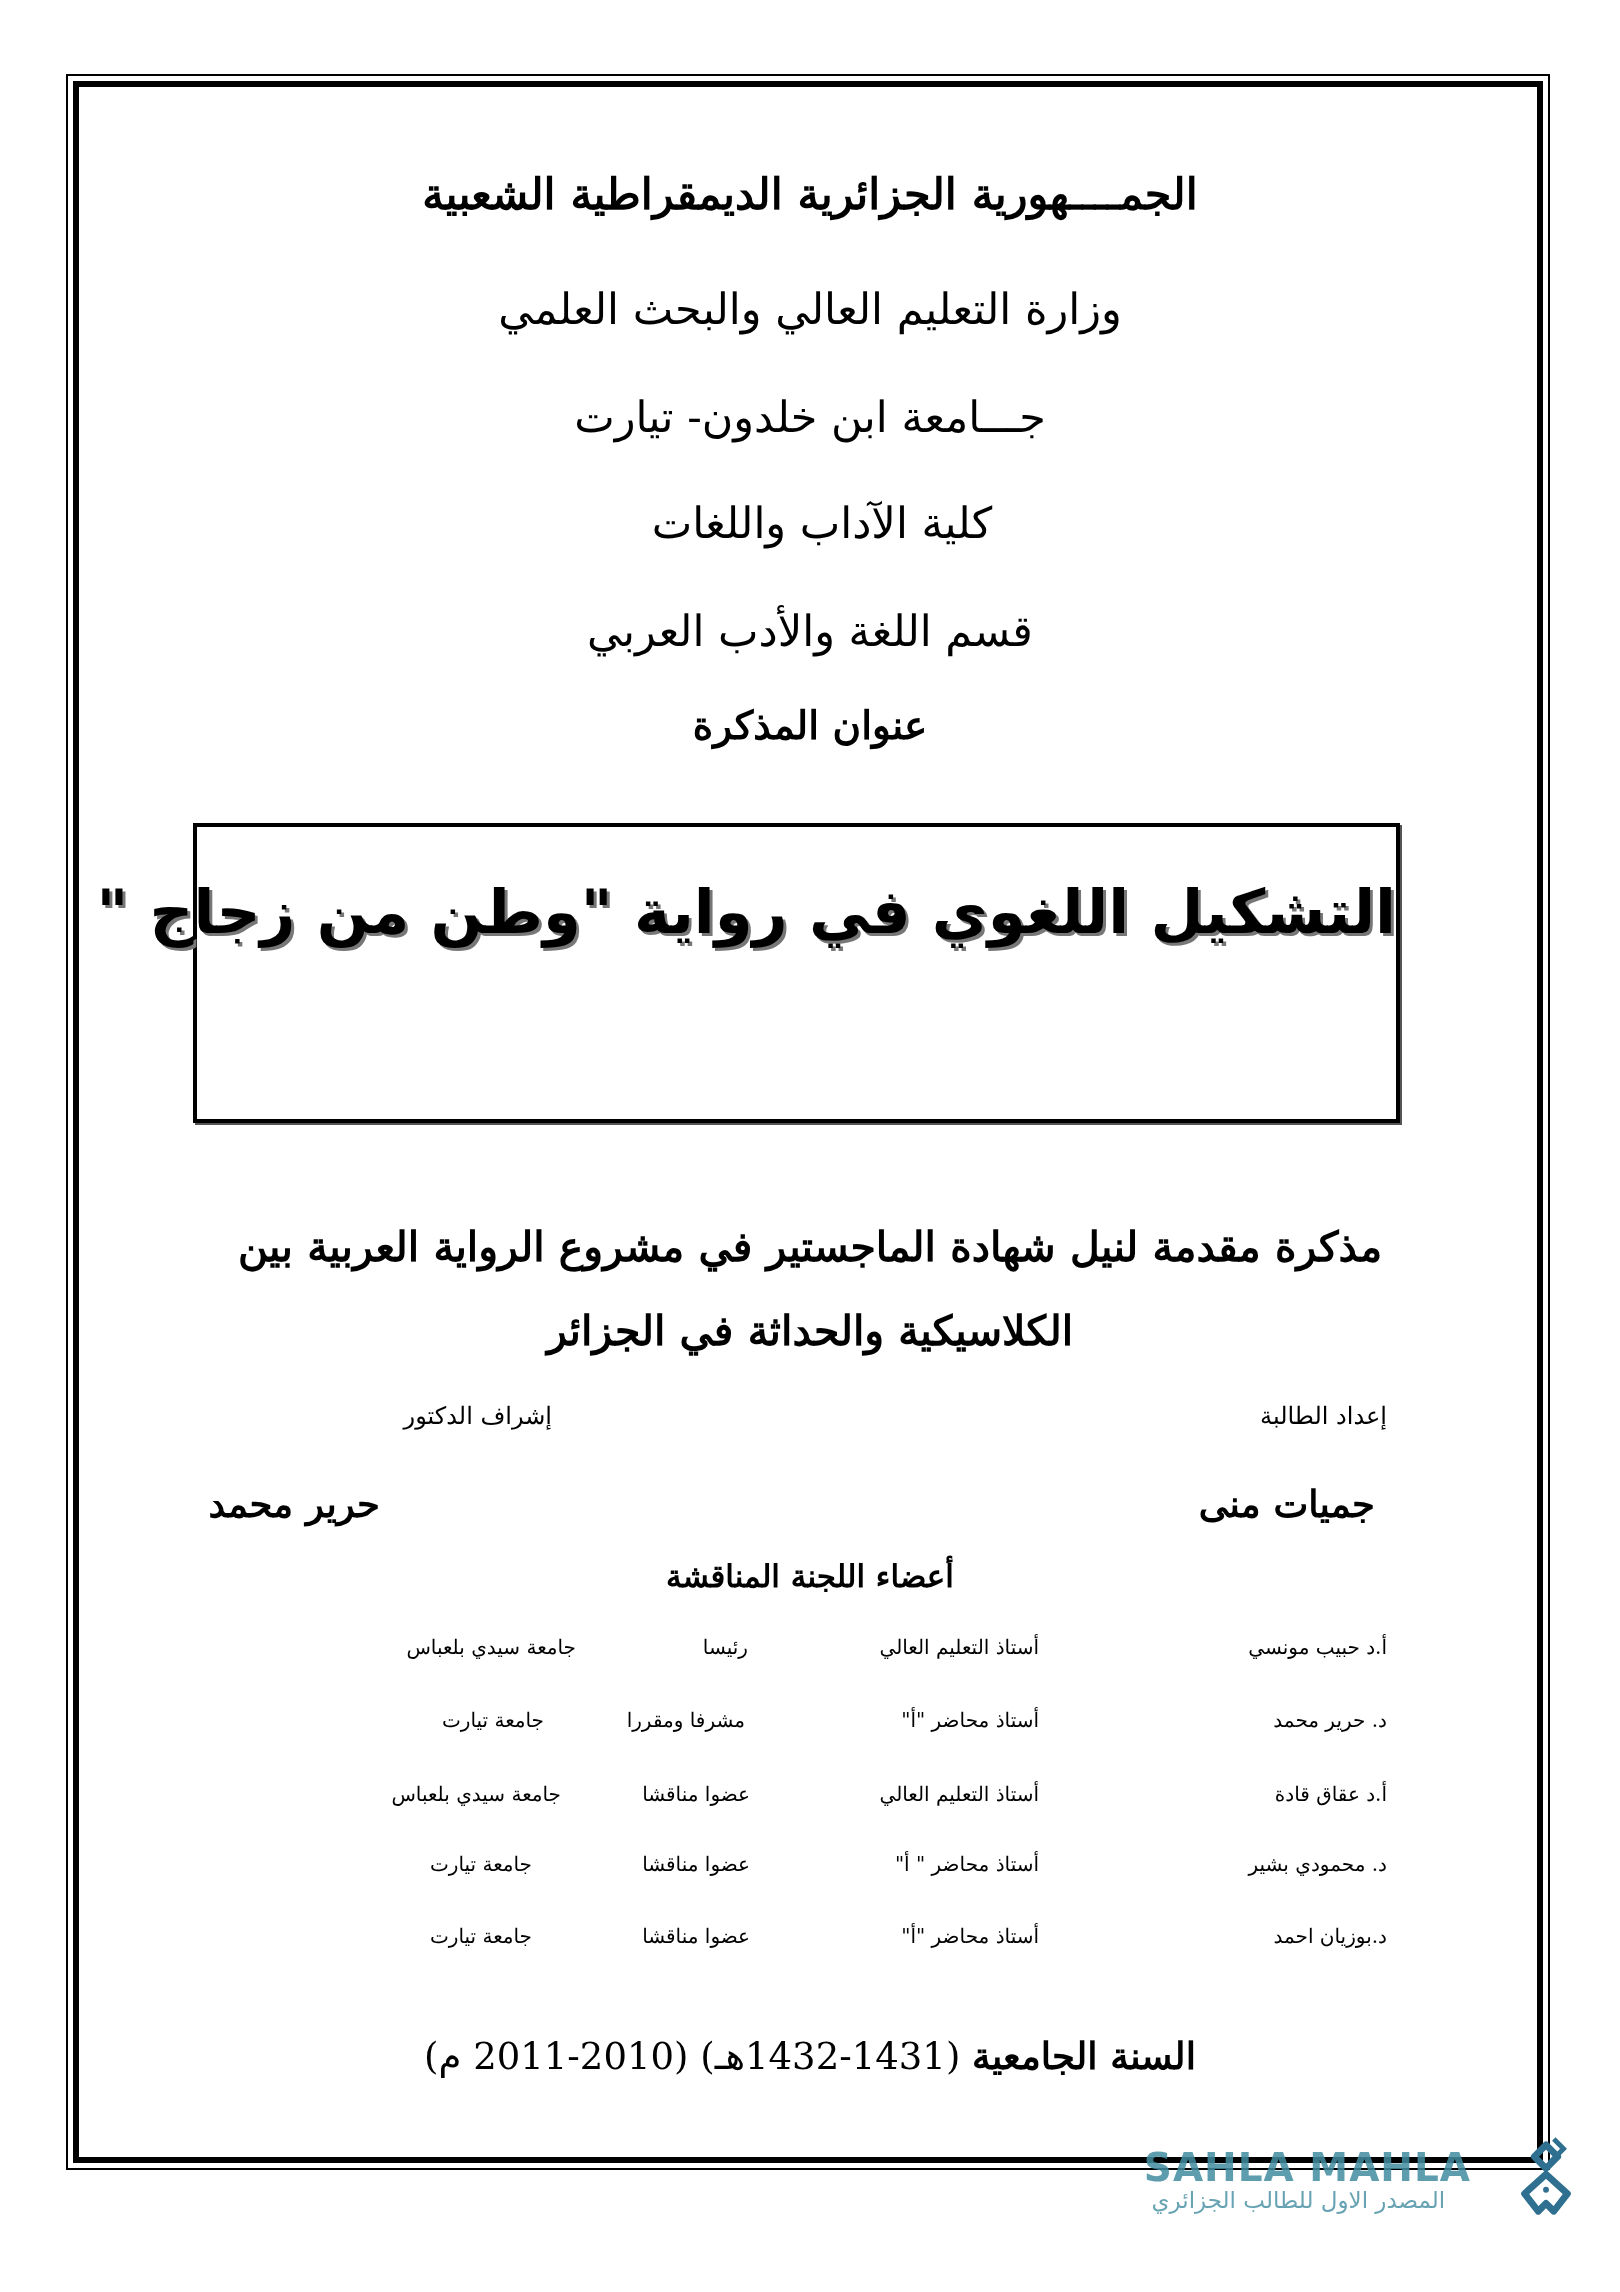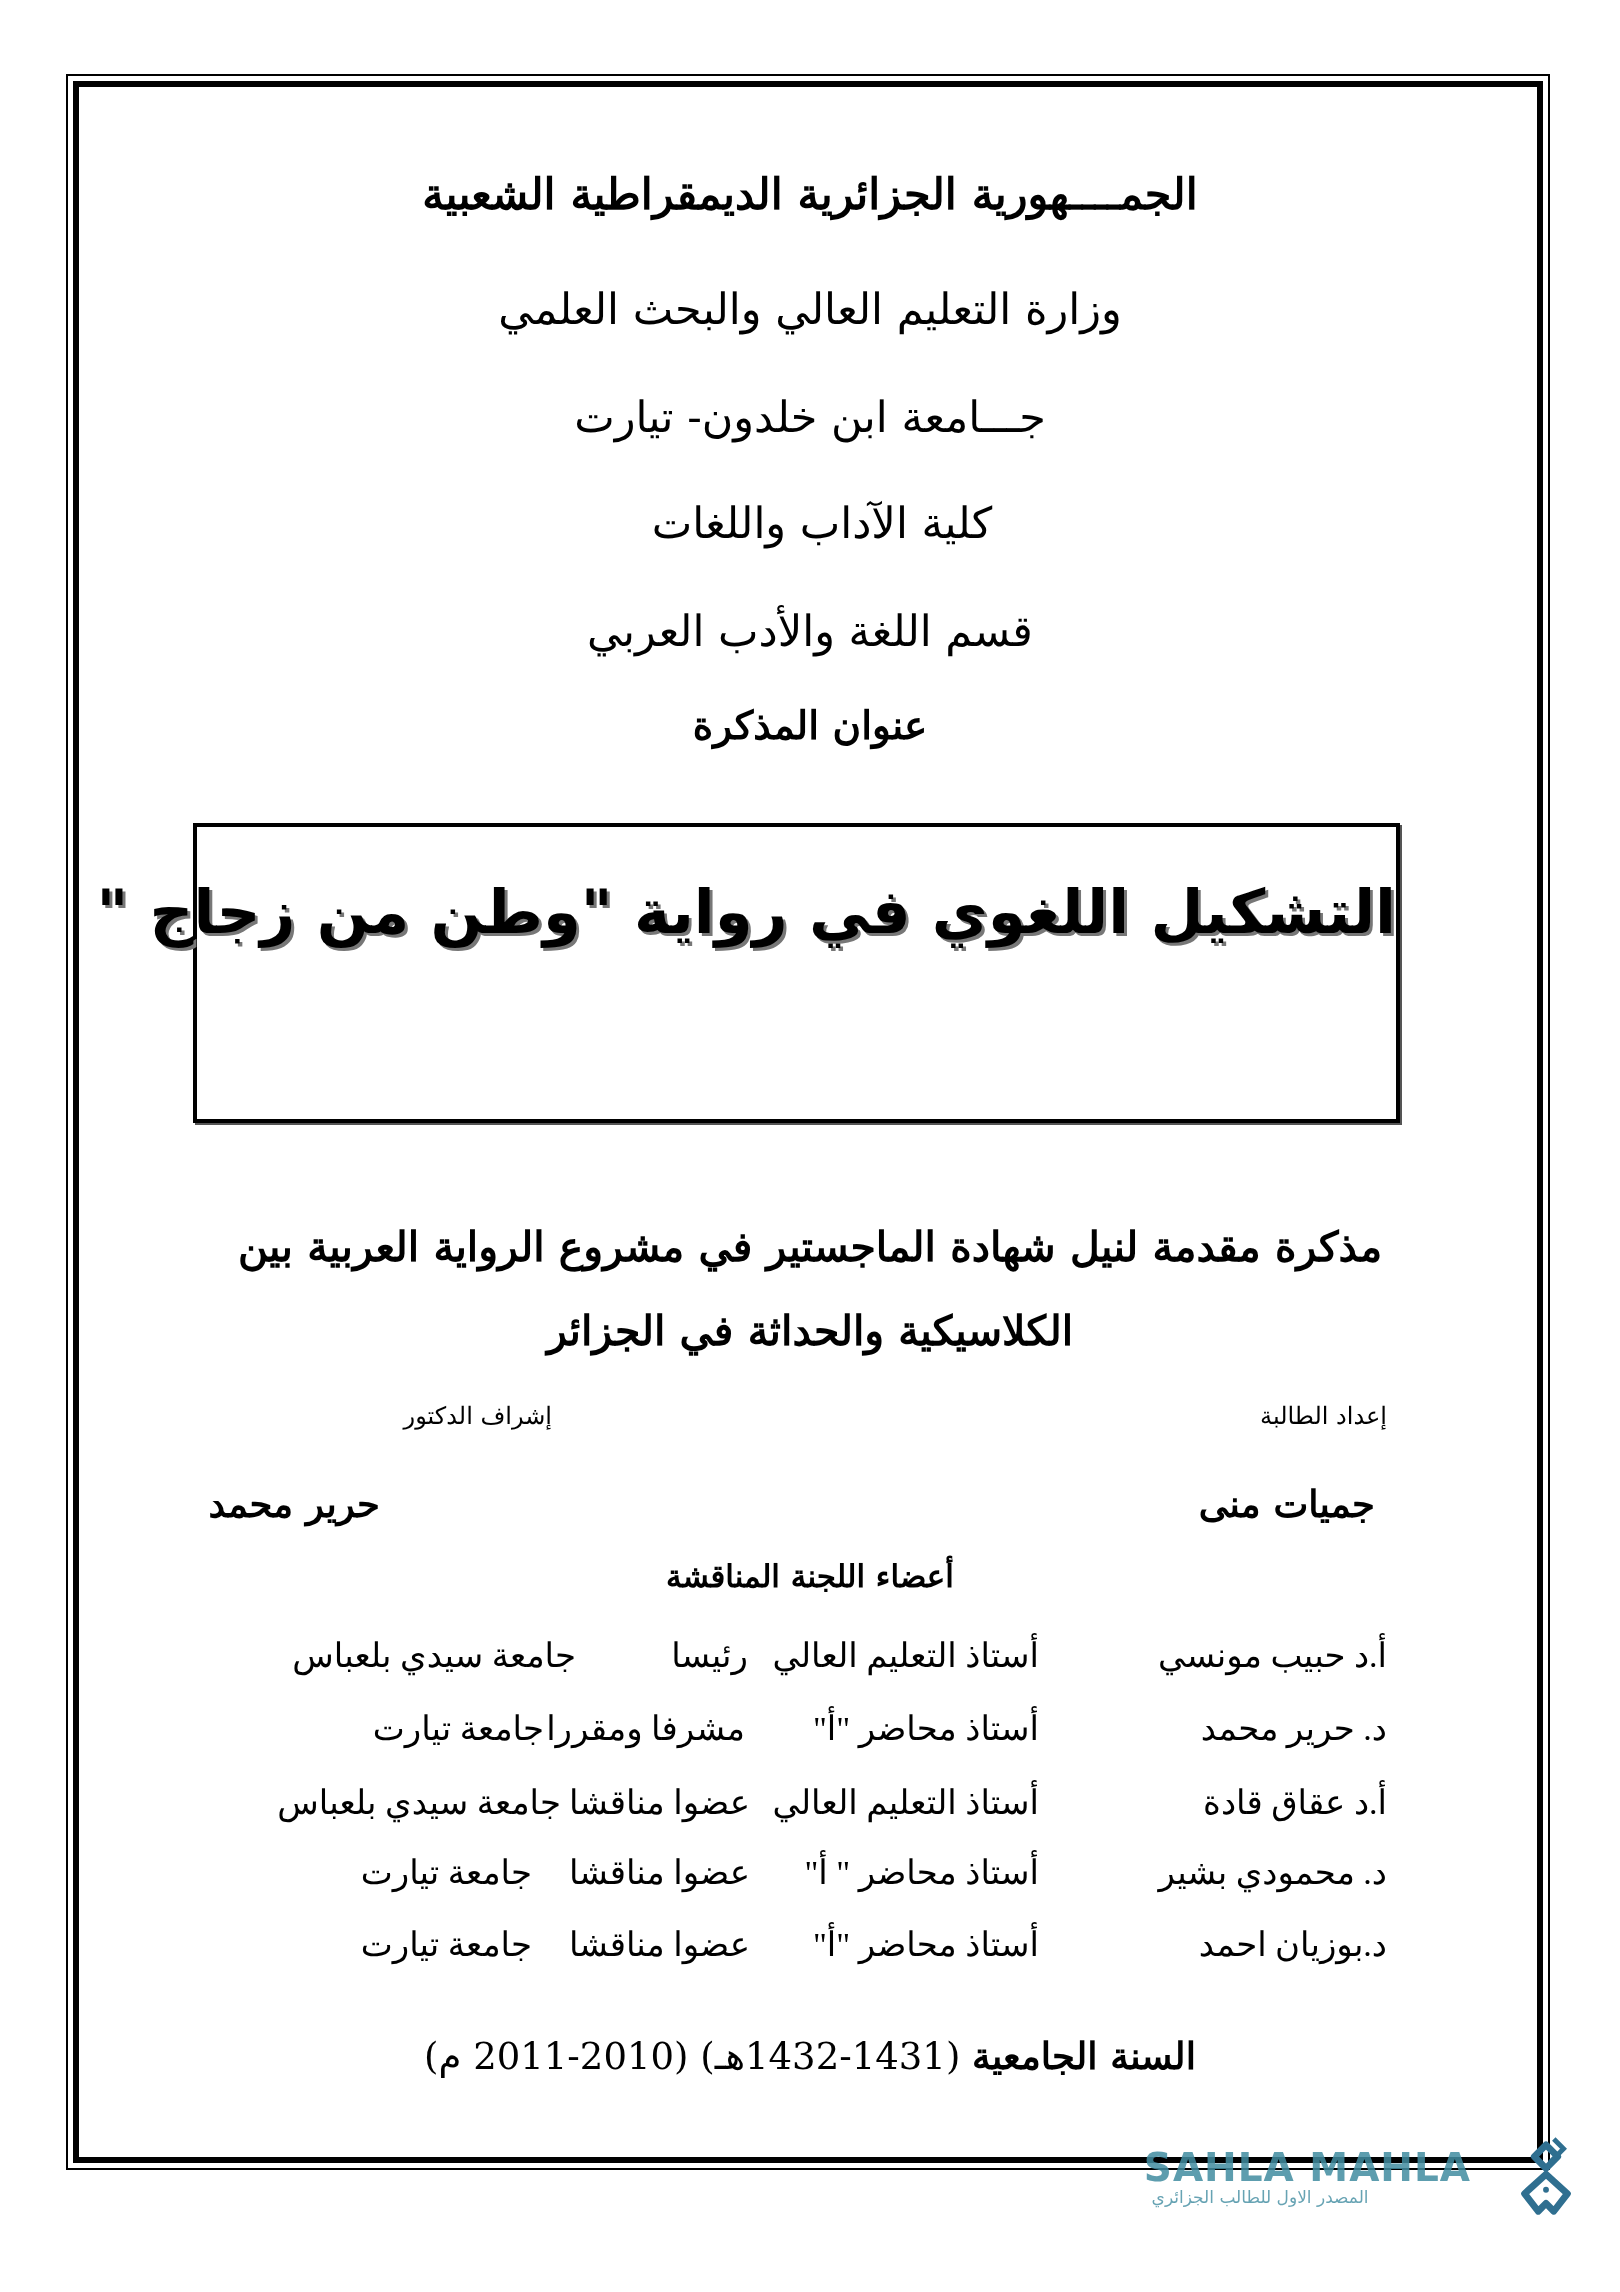--- a/index.html
+++ b/index.html
@@ -57,42 +57,42 @@
       text-shadow: 2.9px 2.9px 0 #777;
       white-space: nowrap;
     }
     .abs {
       position: absolute;
       direction: rtl;
       white-space: nowrap;
     }
     .label { font-size: 24px; }
     .name { font-size: 37px; font-weight: bold; }
-    .cell { font-size: 34px; font-family: Liberation Serif, serif; }
+    .cell { font-size: 20px; }
     .watermark {
       position: absolute;
       left: 1132px; top: 2142px;
       width: 461px; height: 88px;
     }
     .wm-latin {
       position: absolute;
       left: 11.8px; top: 2.9px;
       font-family: "DejaVu Sans", "Liberation Sans", sans-serif;
       font-weight: bold;
       font-size: 39px;
       letter-spacing: 1px;
       color: rgba(65,140,160,0.85);
       direction: ltr;
       white-space: nowrap;
     }
     .wm-ar {
       position: absolute;
       left: 19.6px; top: 45px;
       font-family: "DejaVu Sans", "Liberation Sans", sans-serif;
-      font-size: 17px;
+      font-size: 23px;
       color: rgba(65,140,160,0.8);
       direction: rtl;
       white-space: nowrap;
     }
     .wm-logo {
       position: absolute;
       left: 375px; top: -4.9px;
       width: 78px; height: 88px;
     }
   </style>

